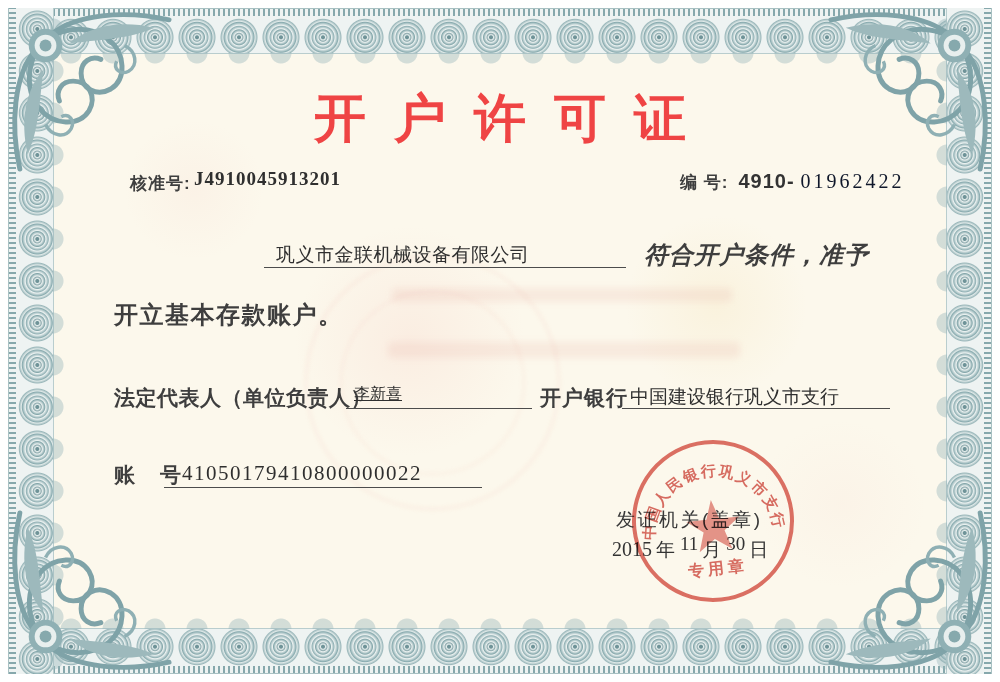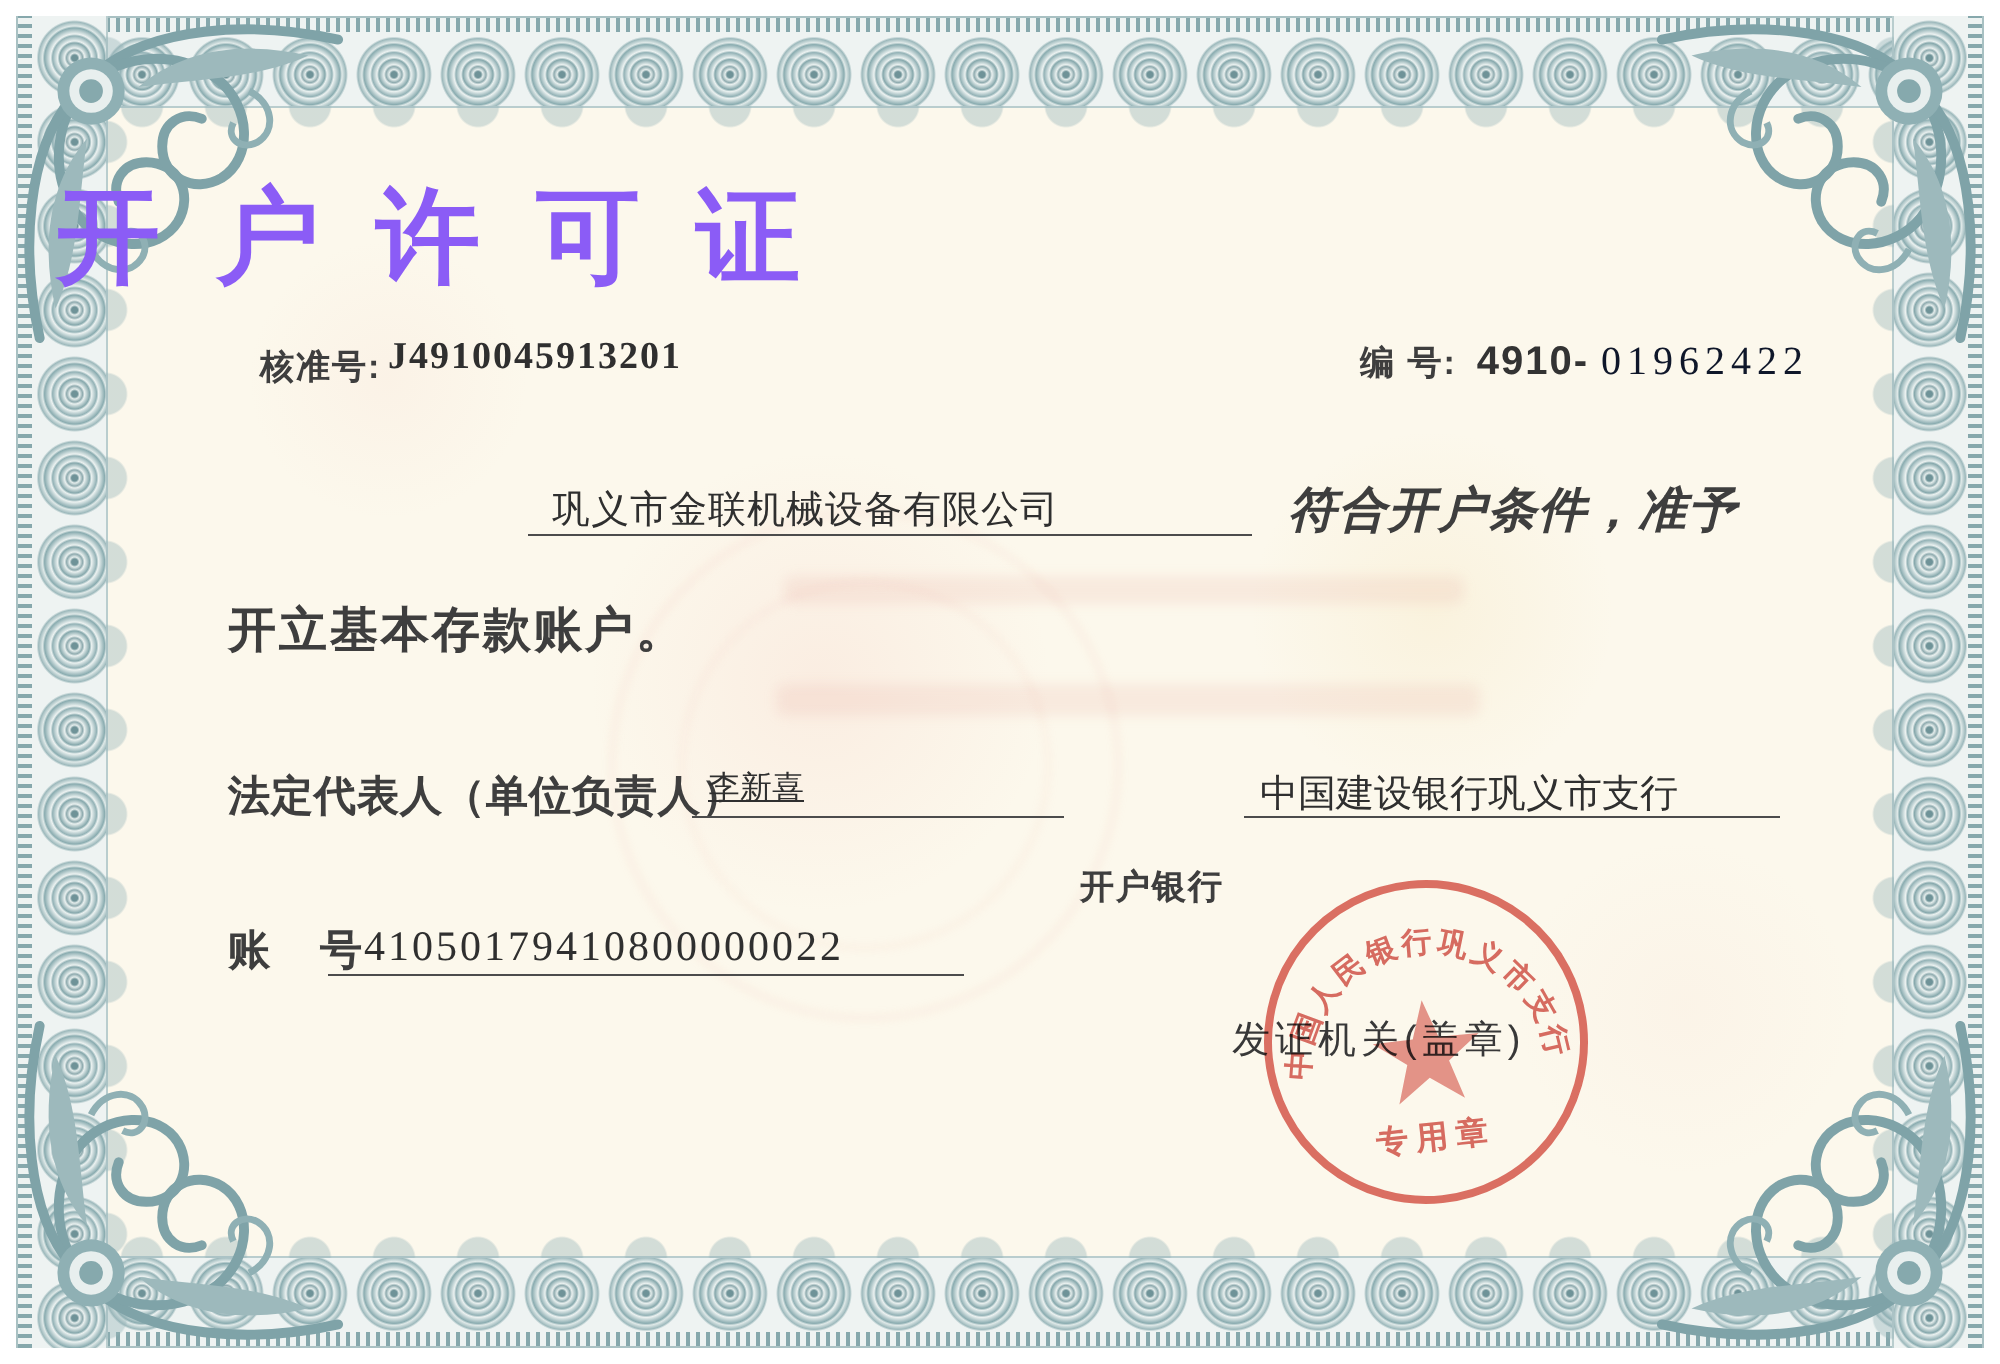--- a/index.html
+++ b/index.html
@@ -96,43 +96,43 @@
   .corner.tl { left:6px; top:6px; }
   .corner.tr { right:6px; top:6px; transform:scaleX(-1); }
   .corner.bl { left:6px; bottom:6px; transform:scaleY(-1); }
   .corner.br { right:6px; bottom:6px; transform:scale(-1,-1); }
 
   
   .content { position:absolute; inset:0; z-index:5; }
 
   .title {
     position:absolute; top:84px; left:0; width:100%;
-    text-align:left; font-size:52px; font-weight:900;
-    letter-spacing:28px; padding-left:28px; color:#8b5cf6;
+    text-align:center; font-size:52px; font-weight:900;
+    letter-spacing:28px; padding-left:28px; color:#ef4444;
   }
 
   .label  { color:#3e3e3e; font-weight:600; }
   .serifv { font-family:"Liberation Serif", serif; color:#2f2f2f; }
 
   .approval { position:absolute; left:130px; top:172px; font-size:17px; letter-spacing:1px; }
   .approval .val { position:absolute; left:64px; top:-4px; font-size:19px; letter-spacing:1px; white-space:nowrap;text-align:center; }
 
   .serial { position:absolute; left:680px; top:170px; font-size:17px; letter-spacing:1px; white-space:nowrap; }
   .serial .prefix { font-size:20px; font-weight:700; color:#333; margin-left:10px; letter-spacing:1px; }
   .serial .red { font-family:"Liberation Serif", serif; font-size:20px; color:#0f172a; letter-spacing:3px; margin-left:6px; }
 
   .body-prefix { position:absolute; left:170px; top:239px; font-size:24px; letter-spacing:1px; }
   .fill-line { position:absolute; border-bottom:1.5px solid #4c4c4c; }
   .company-line { left:264px; top:237px; width:362px; height:31px; padding:5px 0 0 12px; font-size:19px; letter-spacing:0.5px; white-space:nowrap; }
   .body-suffix { position:absolute; left:644px; top:239px; font-size:24px; letter-spacing:1px; white-space:nowrap;font-style:italic; }
   .body-line2 { position:absolute; left:114px; top:299px; font-size:24px; letter-spacing:1.5px; }
 
   .rep-label  { position:absolute; left:114px; top:384px; font-size:21px; letter-spacing:0.5px;text-align:center; }
   .rep-line   { left:346px; top:380px; width:186px; height:29px; padding:4px 0 0 8px; font-size:16px;text-decoration:underline; }
-  .bank-label { position:absolute; left:540px; top:384px; font-size:17px; letter-spacing:1px;margin-top:48px; }
+  .bank-label { position:absolute; left:540px; top:384px; font-size:21px; letter-spacing:1px; }
   .bank-line  { left:622px; top:380px; width:268px; height:29px; padding:4px 0 0 8px; font-size:19px; white-space:nowrap; }
 
   .acct-label { position:absolute; left:114px; top:461px; font-size:21px; letter-spacing:2px; }
   .acct-line  { left:164px; top:457px; width:318px; height:31px; padding:4px 0 0 18px; font-size:21px; letter-spacing:1.5px; white-space:nowrap; }
 
   .issuer { position:absolute; left:616px; top:507px; font-size:19px; letter-spacing:2.5px; color:#383838; font-weight:500; }
   .dateline { position:absolute; left:612px; top:537px; font-size:19px; color:#333; }
   .dateline .num { font-family:"Liberation Serif", serif; font-size:20px; }
   .dateline .raised { position:relative; top:-6px; font-size:19px; }
   .dateline .unit { margin:0 5px 0 4px; }
@@ -226,20 +226,23 @@
     <div class="rep-label label">法定代表人（单位负责人）</div>
     <div class="fill-line rep-line serifv">李新喜</div>
     <div class="bank-label label">开户银行</div>
     <div class="fill-line bank-line serifv">中国建设银行巩义市支行</div>
 
     <div class="acct-label label">账　号</div>
     <div class="fill-line acct-line serifv">41050179410800000022</div>
 
     <div class="issuer">发证机关(盖章)</div>
 
+    <div class="dateline">
+      <span class="num">2015</span><span class="unit">年</span><span class="num raised">11</span><span class="unit">月</span><span class="num raised">30</span><span class="unit">日</span>
+    </div>
 
     <svg class="stamp" viewBox="0 0 170 170">
       <defs>
         <path id="arcT" d="M 25,100 A 60,60 0 1 1 145,100" fill="none"></path>
       </defs>
       <circle cx="85" cy="85" r="79" fill="none" stroke="#d4574a" stroke-width="4"></circle>
       <polygon points="85,64 91.5,83.1 111.6,83.3 95.5,95.4 101.5,114.7 85,103 68.5,114.7 74.5,95.4 58.4,83.3 78.5,83.1" fill="#d4584c" opacity="0.75"></polygon>
       <text font-size="15" letter-spacing="2" fill="#cf5247" font-weight="bold">
         <textPath href="#arcT" startOffset="2">中国人民银行巩义市支行</textPath>
       </text>

